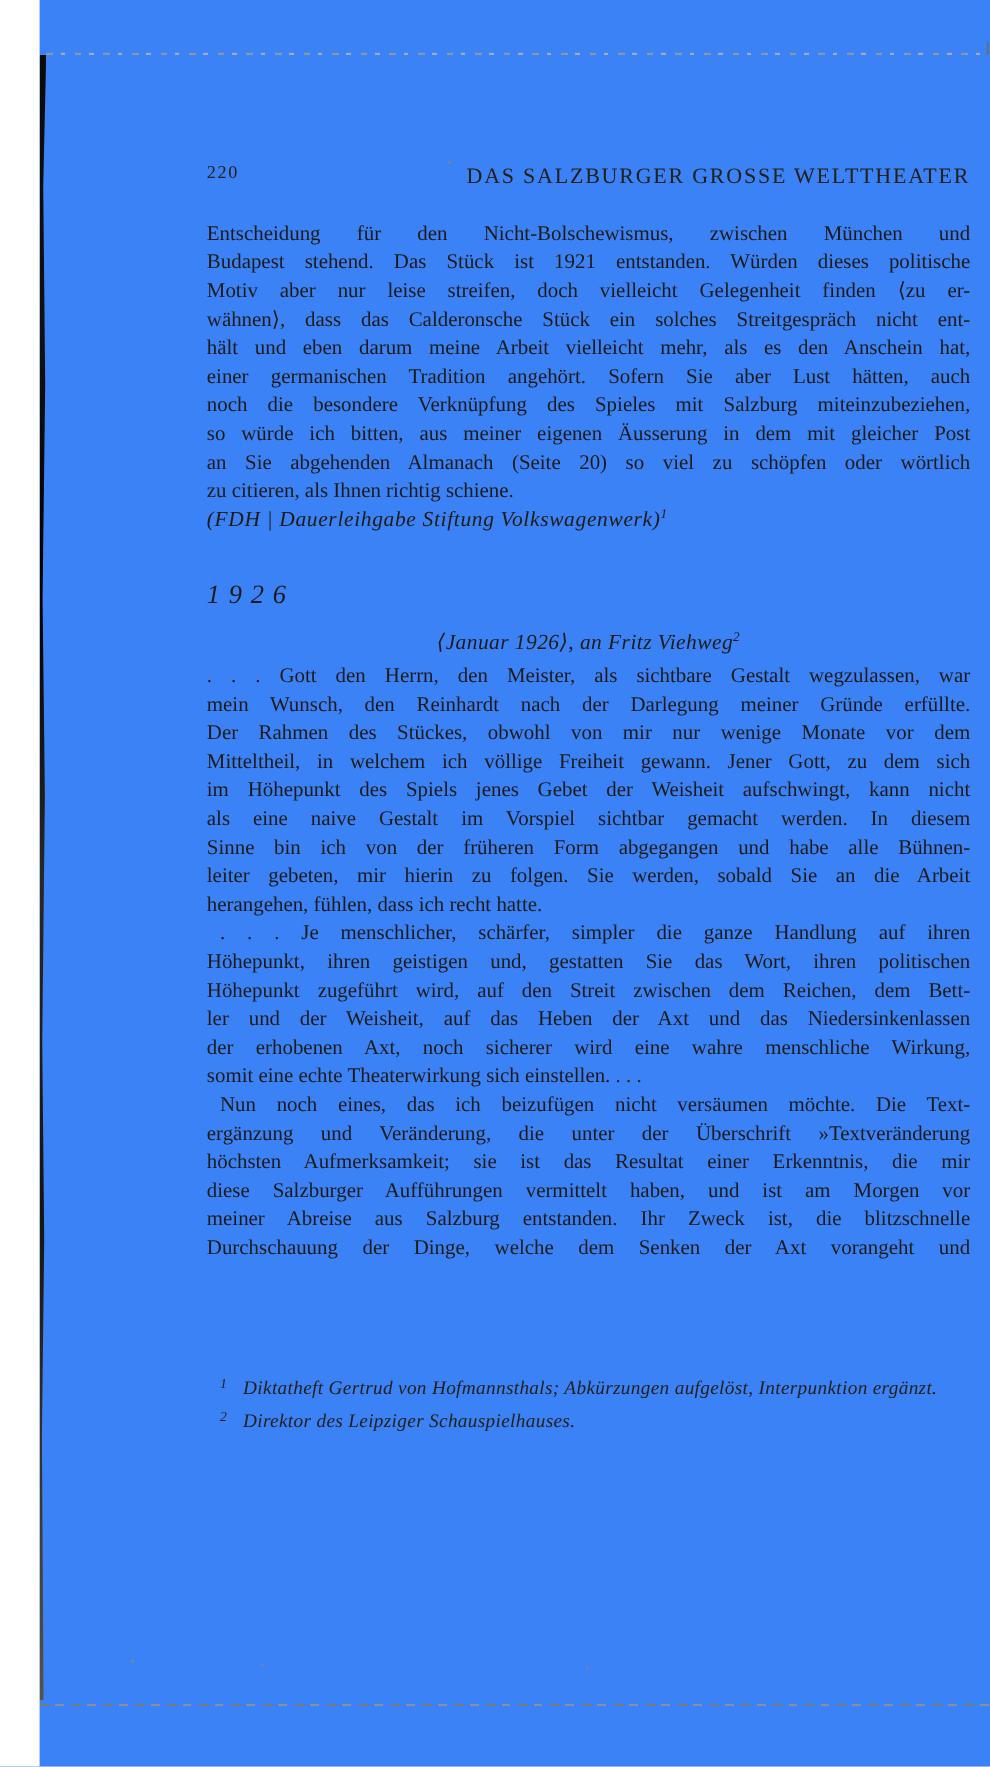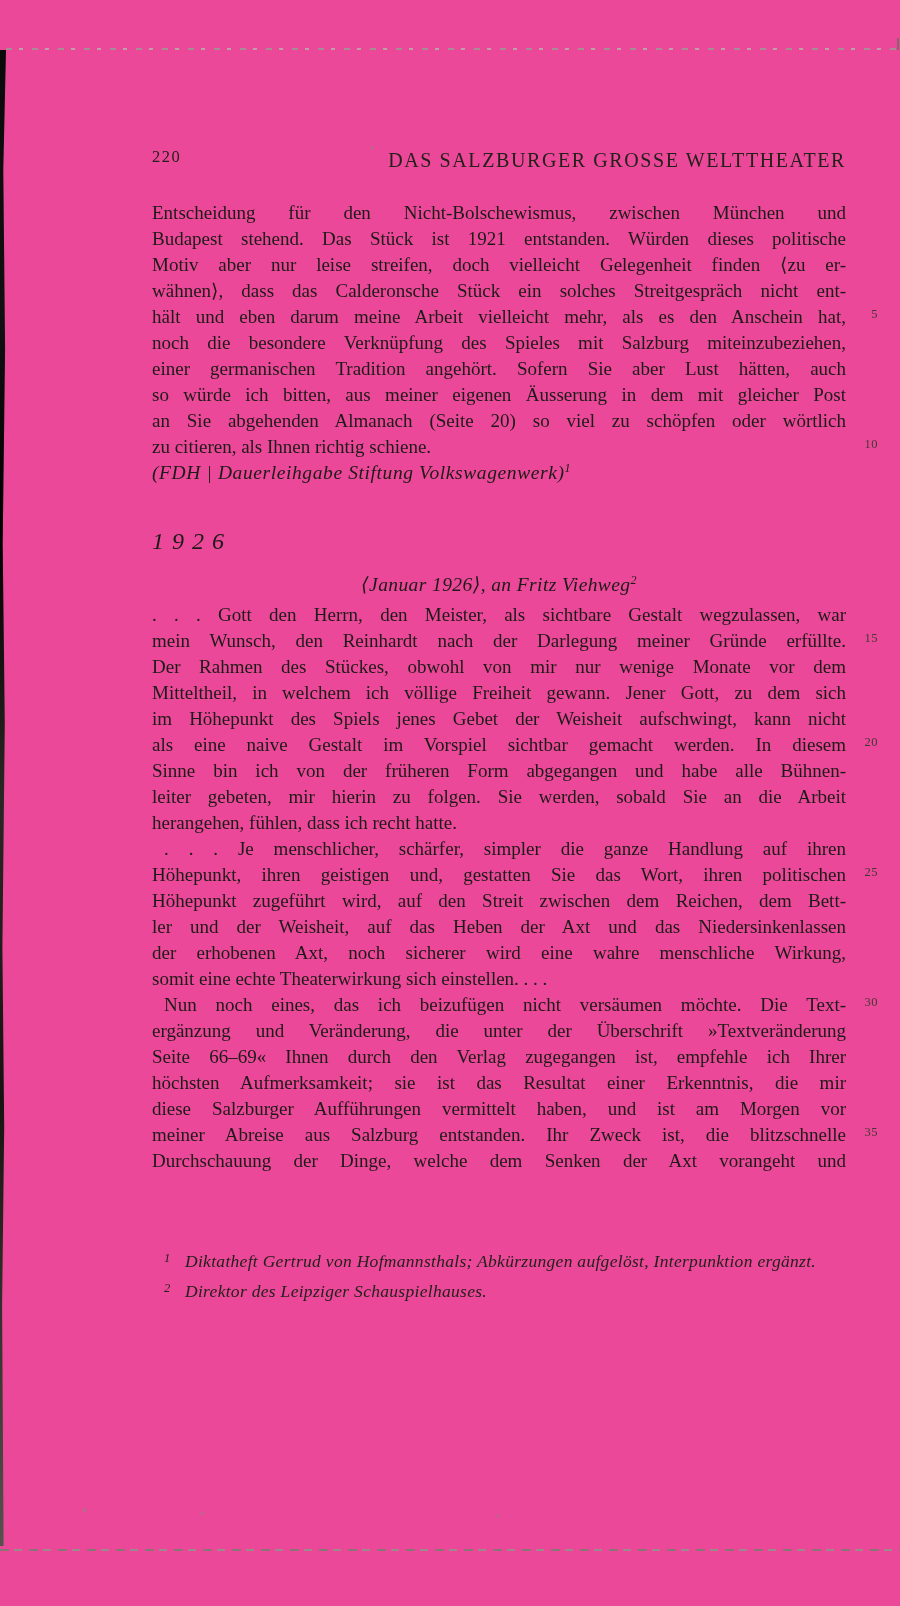--- a/index.html
+++ b/index.html
@@ -5,22 +5,23 @@
   html, body { margin: 0; padding: 0; }
   body {
     width: 900px; height: 1606px;
     background: #ffffff;
     font-family: "Liberation Serif", "DejaVu Serif", serif;
     position: relative;
     overflow: hidden;
   }
   .page {
     position: absolute; inset: 0;
-    background: #ec4899;
+    background: #3b82f6;
     color: #201e1a;
+    margin-left: 36px;
   }
   
   .crease-top {
     position: absolute; left: 6px; top: 48px; width: 894px; height: 2px;
     background: repeating-linear-gradient(90deg, #9b9a93 0 6px, transparent 6px 13px,
                  #b3b2aa 13px 17px, transparent 17px 26px);
     opacity: .85;
   }
   .crease-top-tick {
     position: absolute; right: 1px; top: 38px; width: 2px; height: 12px;
@@ -118,22 +119,22 @@
     <span class="runtitle">DAS SALZBURGER GROSSE WELTTHEATER</span>
   </div>
 
   <div class="content" id="text-block">
       <div class="para p1">
         <div class="line"><span class="ltext">Entscheidung für den Nicht-Bolschewismus, zwischen München und</span></div>
         <div class="line"><span class="ltext">Budapest stehend. Das Stück ist 1921 entstanden. Würden dieses politische</span></div>
         <div class="line"><span class="ltext">Motiv aber nur leise streifen, doch vielleicht Gelegenheit finden ⟨zu er-</span></div>
         <div class="line"><span class="ltext">wähnen⟩, dass das Calderonsche Stück ein solches Streitgespräch nicht ent-</span></div>
         <div class="line"><span class="ltext">hält und eben darum meine Arbeit vielleicht mehr, als es den Anschein hat,</span><span class="mnum">5</span></div>
+        <div class="line"><span class="ltext">einer germanischen Tradition angehört. Sofern Sie aber Lust hätten, auch</span></div>
         <div class="line"><span class="ltext">noch die besondere Verknüpfung des Spieles mit Salzburg miteinzubeziehen,</span></div>
-        <div class="line"><span class="ltext">einer germanischen Tradition angehört. Sofern Sie aber Lust hätten, auch</span></div>
         <div class="line"><span class="ltext">so würde ich bitten, aus meiner eigenen Äusserung in dem mit gleicher Post</span></div>
         <div class="line"><span class="ltext">an Sie abgehenden Almanach (Seite 20) so viel zu schöpfen oder wörtlich</span></div>
         <div class="line last"><span class="ltext">zu citieren, als Ihnen richtig schiene.</span><span class="mnum">10</span></div>
       </div>
       <div class="attr-line">(FDH | Dauerleihgabe Stiftung Volkswagenwerk)<sup class="ref">1</sup></div>
       <div class="heading1926">1926</div>
       <div class="dateline">⟨Januar 1926⟩, an Fritz Viehweg<sup class="ref">2</sup></div>
       <div class="para p2">
         <div class="line"><span class="ltext">. . . Gott den Herrn, den Meister, als sichtbare Gestalt wegzulassen, war</span></div>
         <div class="line"><span class="ltext">mein Wunsch, den Reinhardt nach der Darlegung meiner Gründe erfüllte.</span><span class="mnum">15</span></div>
@@ -149,21 +150,20 @@
         <div class="line ind"><span class="ltext">. . . Je menschlicher, schärfer, simpler die ganze Handlung auf ihren</span></div>
         <div class="line"><span class="ltext">Höhepunkt, ihren geistigen und, gestatten Sie das Wort, ihren politischen</span><span class="mnum">25</span></div>
         <div class="line"><span class="ltext">Höhepunkt zugeführt wird, auf den Streit zwischen dem Reichen, dem Bett-</span></div>
         <div class="line"><span class="ltext">ler und der Weisheit, auf das Heben der Axt und das Niedersinkenlassen</span></div>
         <div class="line"><span class="ltext">der erhobenen Axt, noch sicherer wird eine wahre menschliche Wirkung,</span></div>
         <div class="line last"><span class="ltext">somit eine echte Theaterwirkung sich einstellen. . . .</span></div>
       </div>
       <div class="para p4">
         <div class="line ind"><span class="ltext">Nun noch eines, das ich beizufügen nicht versäumen möchte. Die Text-</span><span class="mnum">30</span></div>
         <div class="line"><span class="ltext">ergänzung und Veränderung, die unter der Überschrift »Textveränderung</span></div>
-        <div class="line"><span class="ltext">Seite 66–69« Ihnen durch den Verlag zugegangen ist, empfehle ich Ihrer</span></div>
         <div class="line"><span class="ltext">höchsten Aufmerksamkeit; sie ist das Resultat einer Erkenntnis, die mir</span></div>
         <div class="line"><span class="ltext">diese Salzburger Aufführungen vermittelt haben, und ist am Morgen vor</span></div>
         <div class="line"><span class="ltext">meiner Abreise aus Salzburg entstanden. Ihr Zweck ist, die blitzschnelle</span><span class="mnum">35</span></div>
         <div class="line"><span class="ltext">Durchschauung der Dinge, welche dem Senken der Axt vorangeht und</span></div>
       </div>
     </div>
 
   <div class="footnotes">
     <div class="footnote">
       <span class="fnref">1</span>

